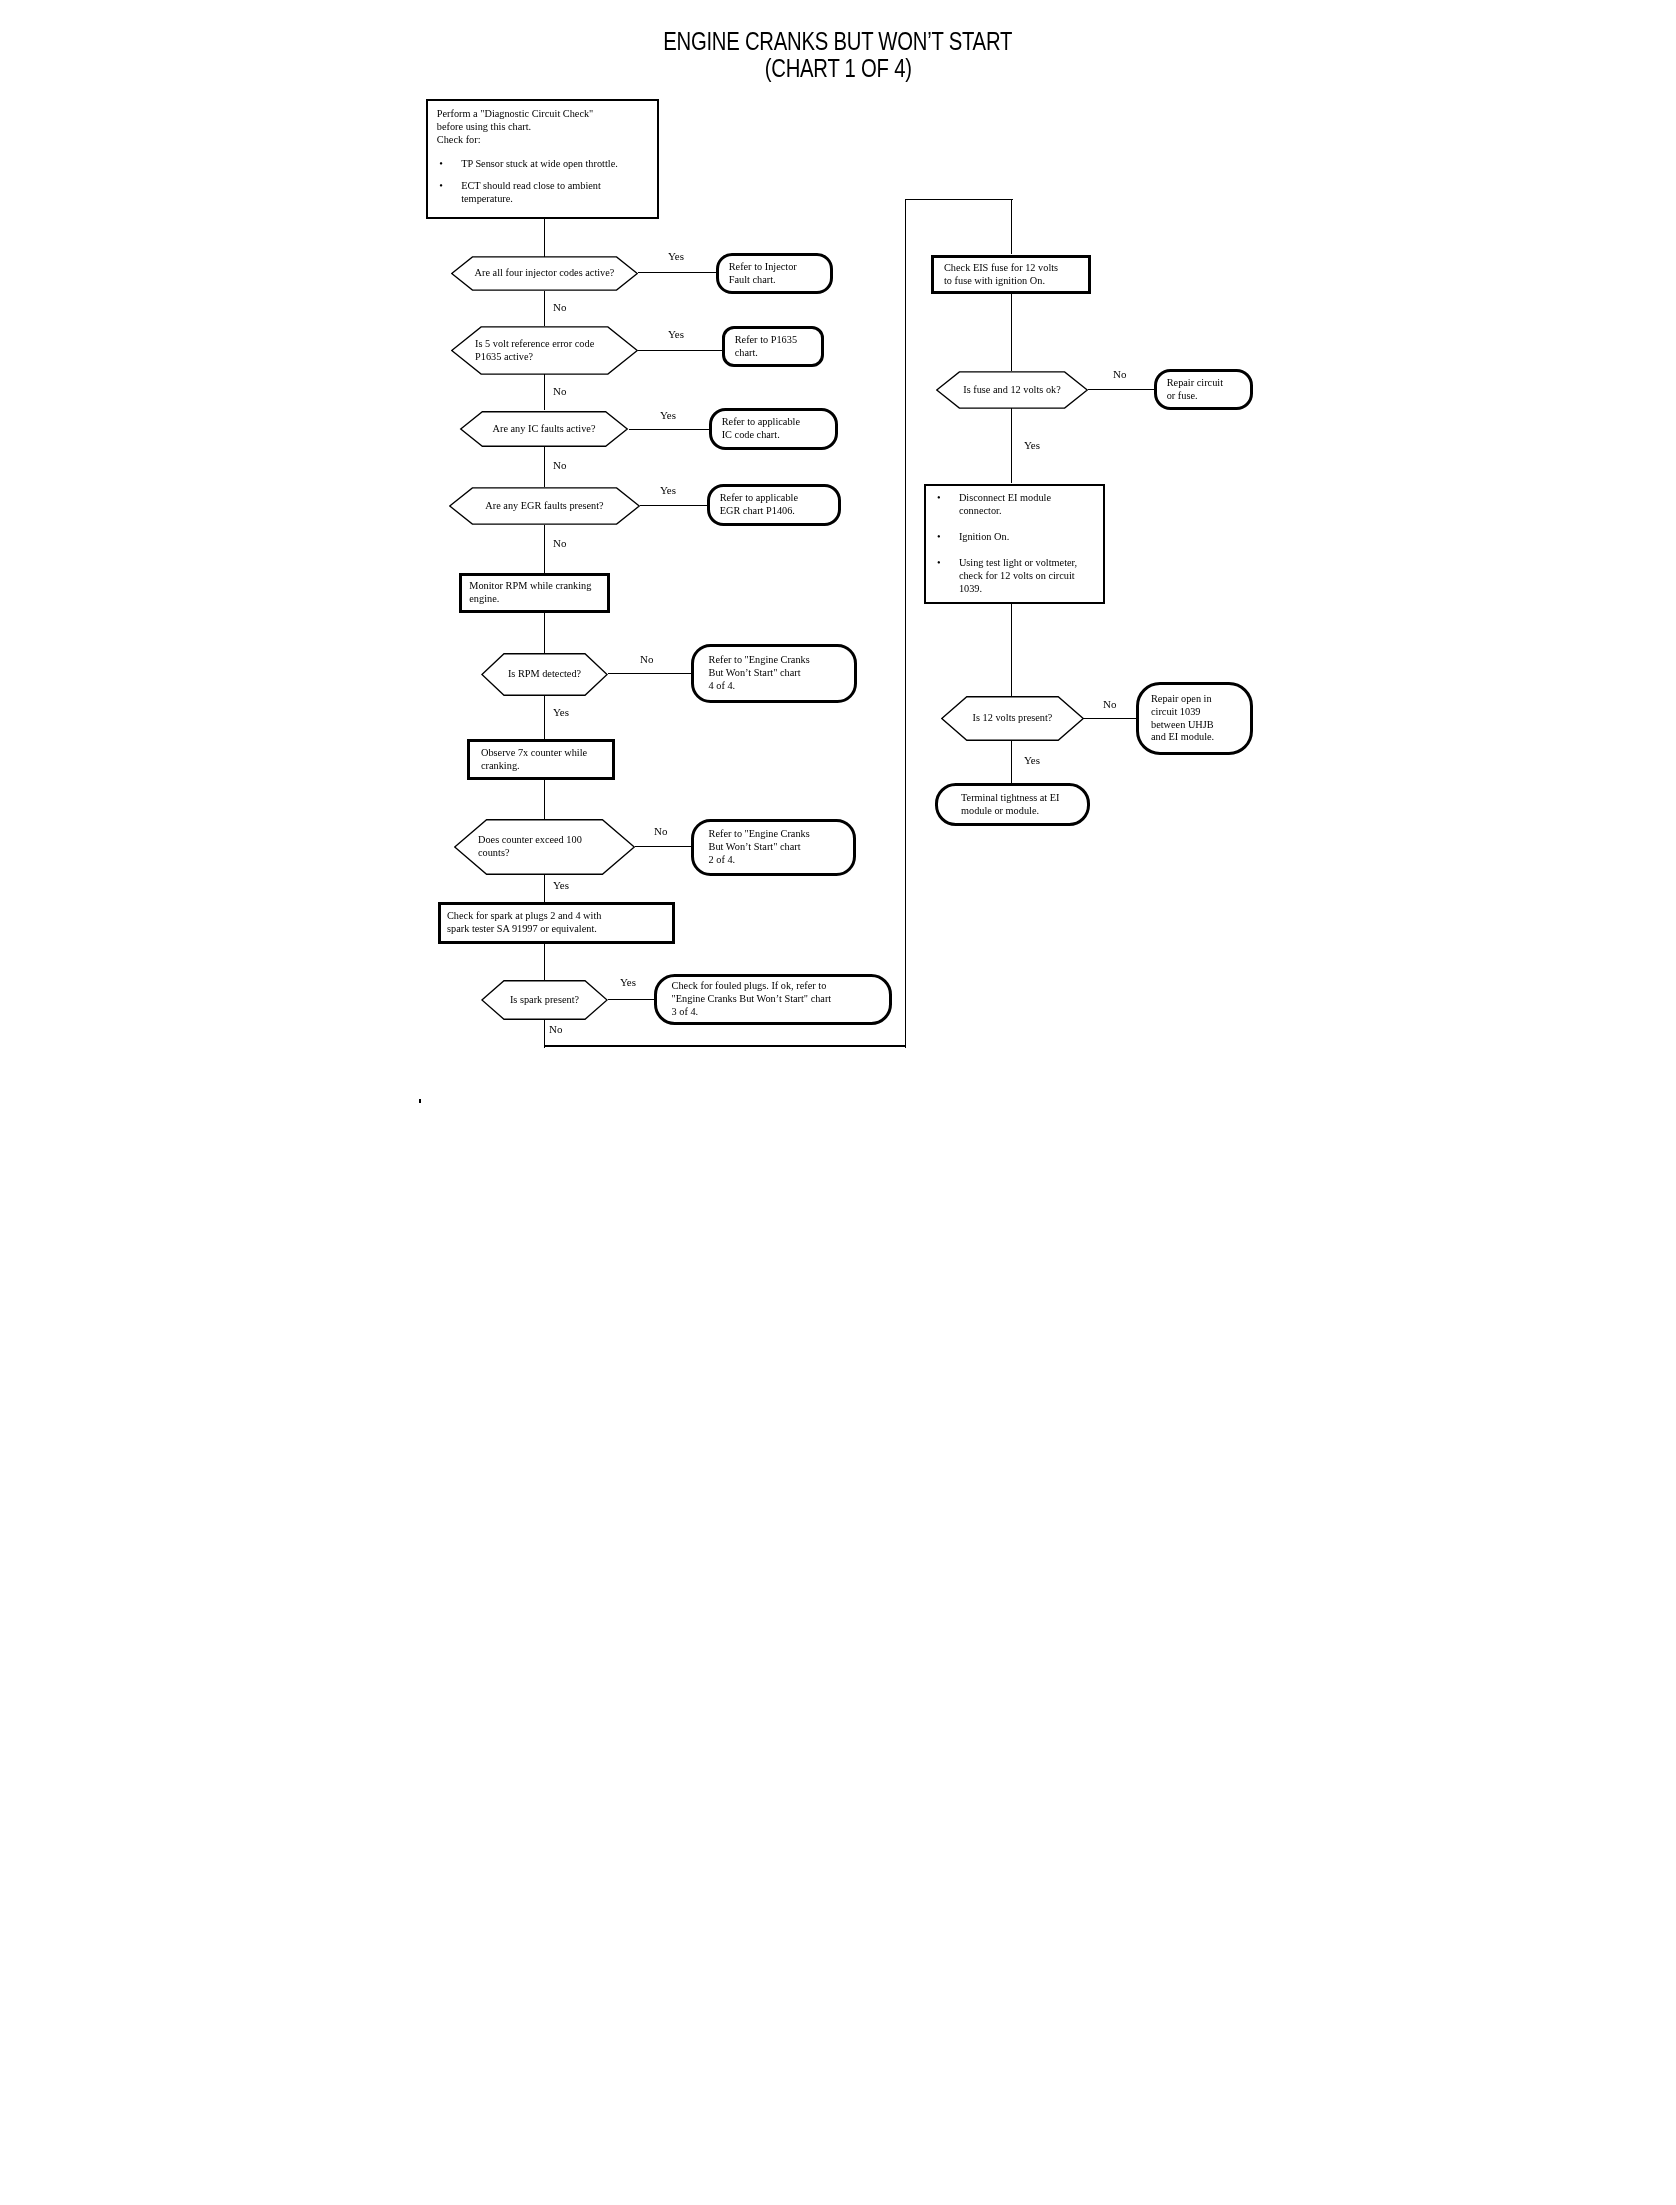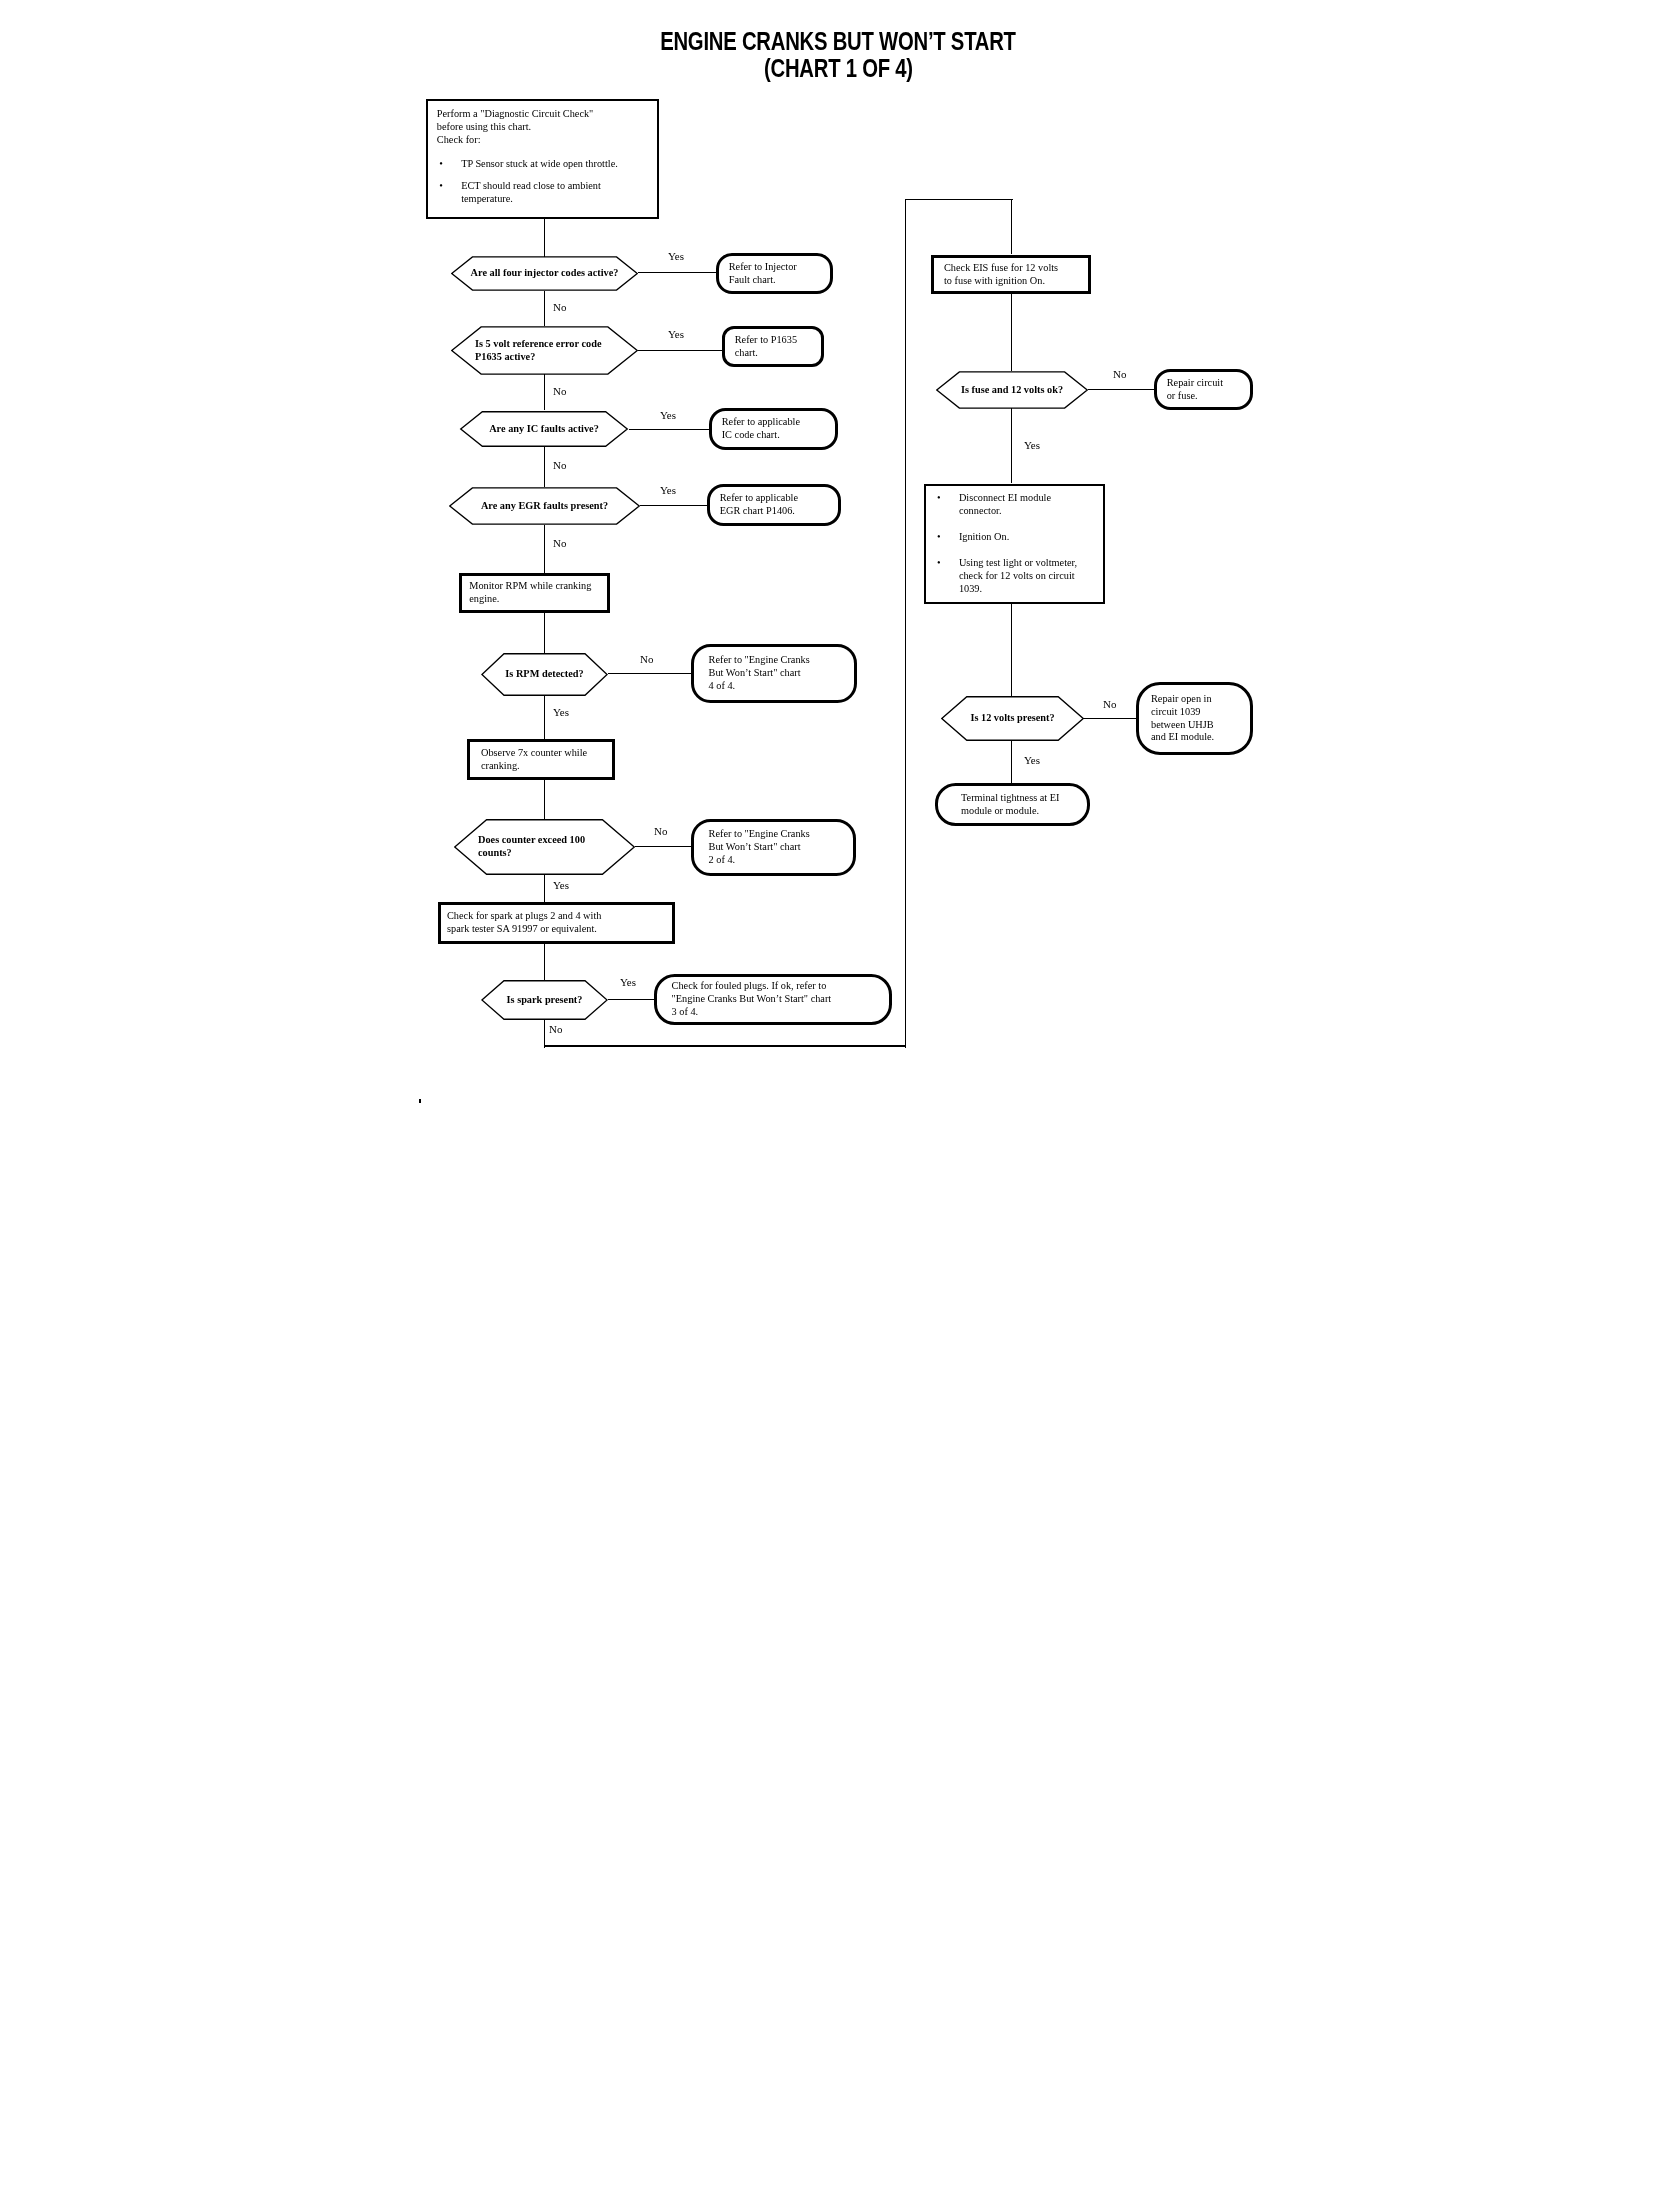--- a/index.html
+++ b/index.html
@@ -1,30 +1,30 @@
 <!DOCTYPE html>
 <html style="font-size:9.7px"><head>
 <meta charset="utf-8">
 <style>
   html,body { margin:0; padding:0; background:#fff; }
   .page { position:relative; width:838px; height:1103px; margin:0 auto; background:#ffffff;
           font-family:"Liberation Serif", serif; color:#000; overflow:hidden; }
   .title { position:absolute; top:28px; left:0; width:100%; text-align:center;
-           font-family:"Liberation Sans", sans-serif; font-size:26px; line-height:1.04; font-weight:700; }
+           font-family:"Liberation Sans", sans-serif; font-size:26px; line-height:1.04; font-weight:400; }
   .tline { display:inline-block; transform:scaleX(0.78); white-space:nowrap; letter-spacing:-0.3px; }
   .node { position:absolute; box-sizing:border-box; background:#fff;
           font-size:10.3px; line-height:1.25; }
   .rect { border:3px solid #000; display:flex; align-items:center; }
   .rect.thin { border-width:2.4px; }
   .rect.topalign { align-items:flex-start; }
   .stadium { border:3px solid #000; display:flex; align-items:center; }
   .txt { white-space:pre; }
   .pad { padding-left:9.7px; }
   .hex { background:transparent; border:none; display:flex; align-items:center;
-         justify-content:center; text-align:center;font-weight:bold; }
+         justify-content:center; text-align:center; }
   .hex.left-text { justify-content:flex-start; text-align:left; padding-left:24px; }
   .hex-label { position:relative; z-index:1; white-space:pre; }
   .shape-svg { position:absolute; left:0; top:0; z-index:0; }
   .vline,.hline { position:absolute; background:#000; }
   .lbl { position:absolute; font-family:"Liberation Serif", serif; font-size:11px; white-space:nowrap; }
   .bullet { display:flex; }
   .bullet + .bullet, .txt + .bullet { margin-top:9.7px; }
   .bdot { width:22px; flex:none; padding-left:2.4px; }
   .ei .bullet + .bullet { margin-top:13.4px; }
   .corner-mark { position:absolute; background:#000; }

